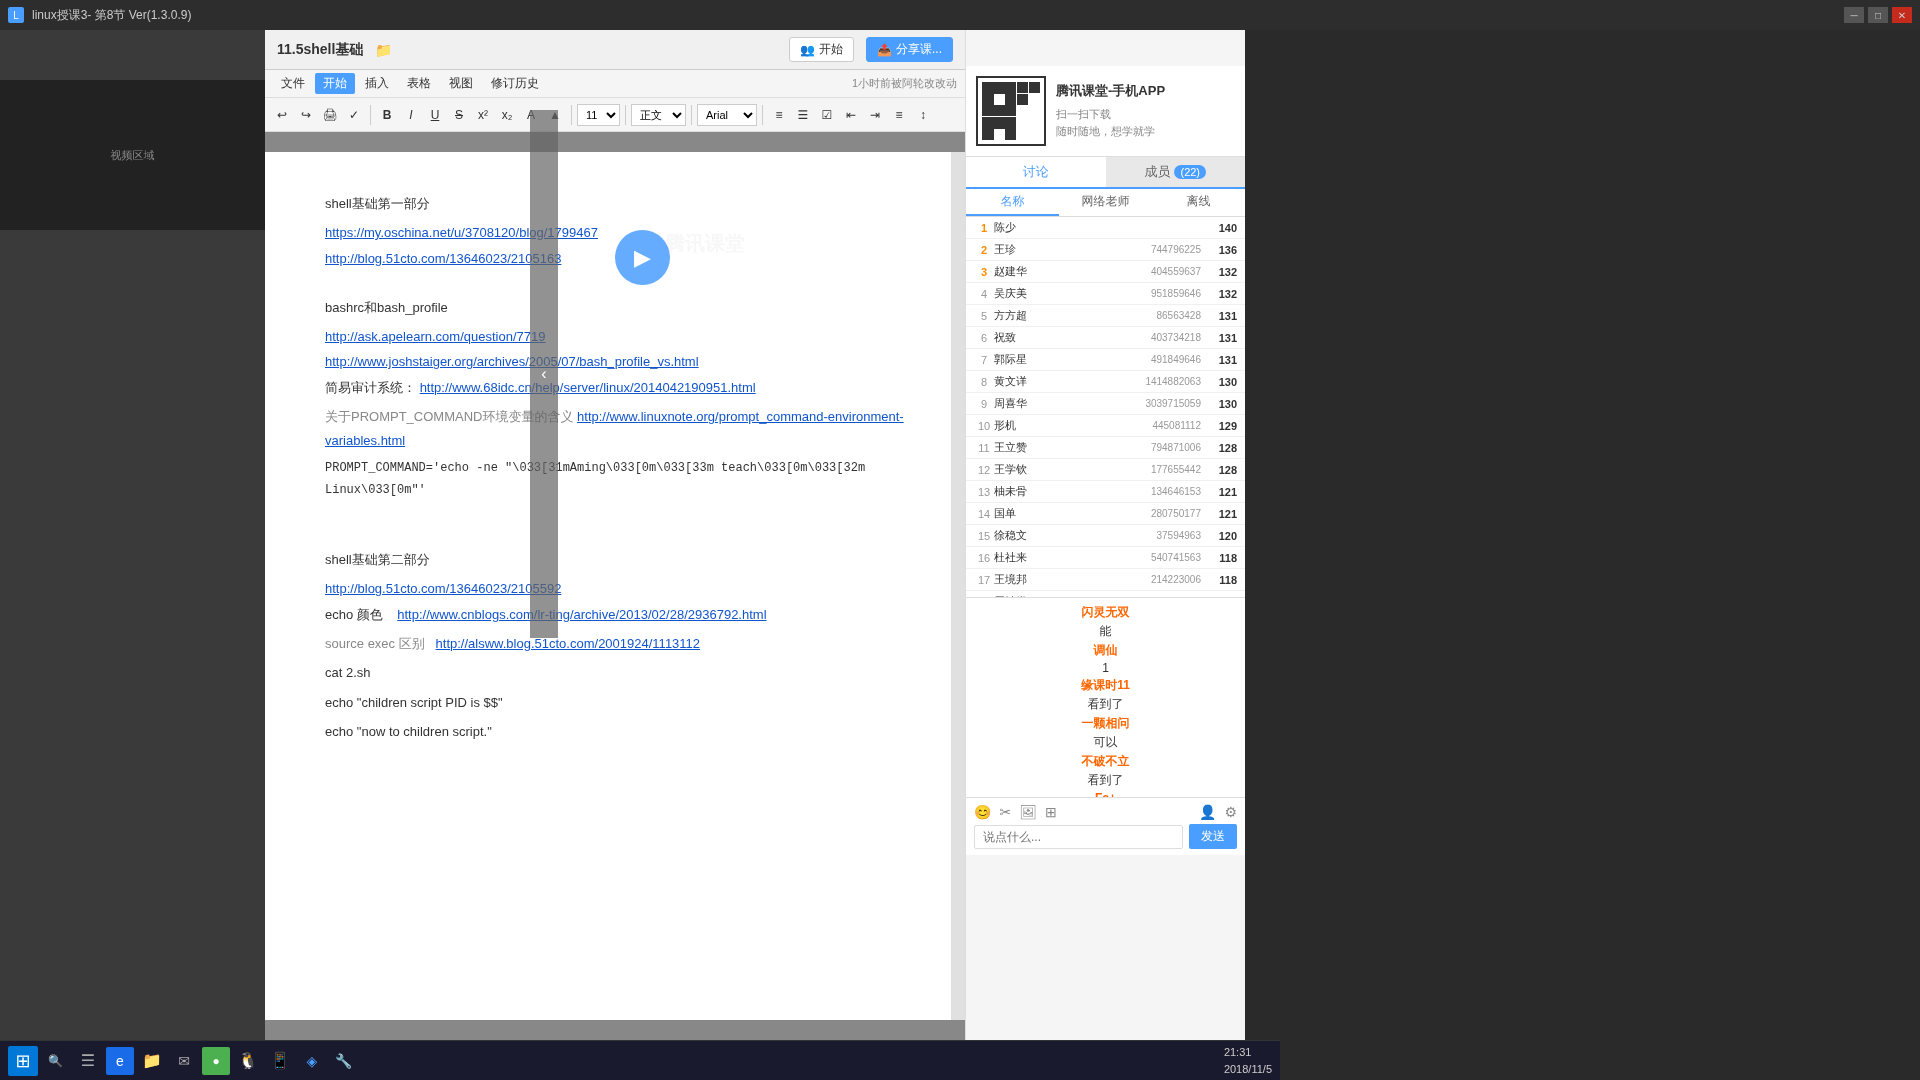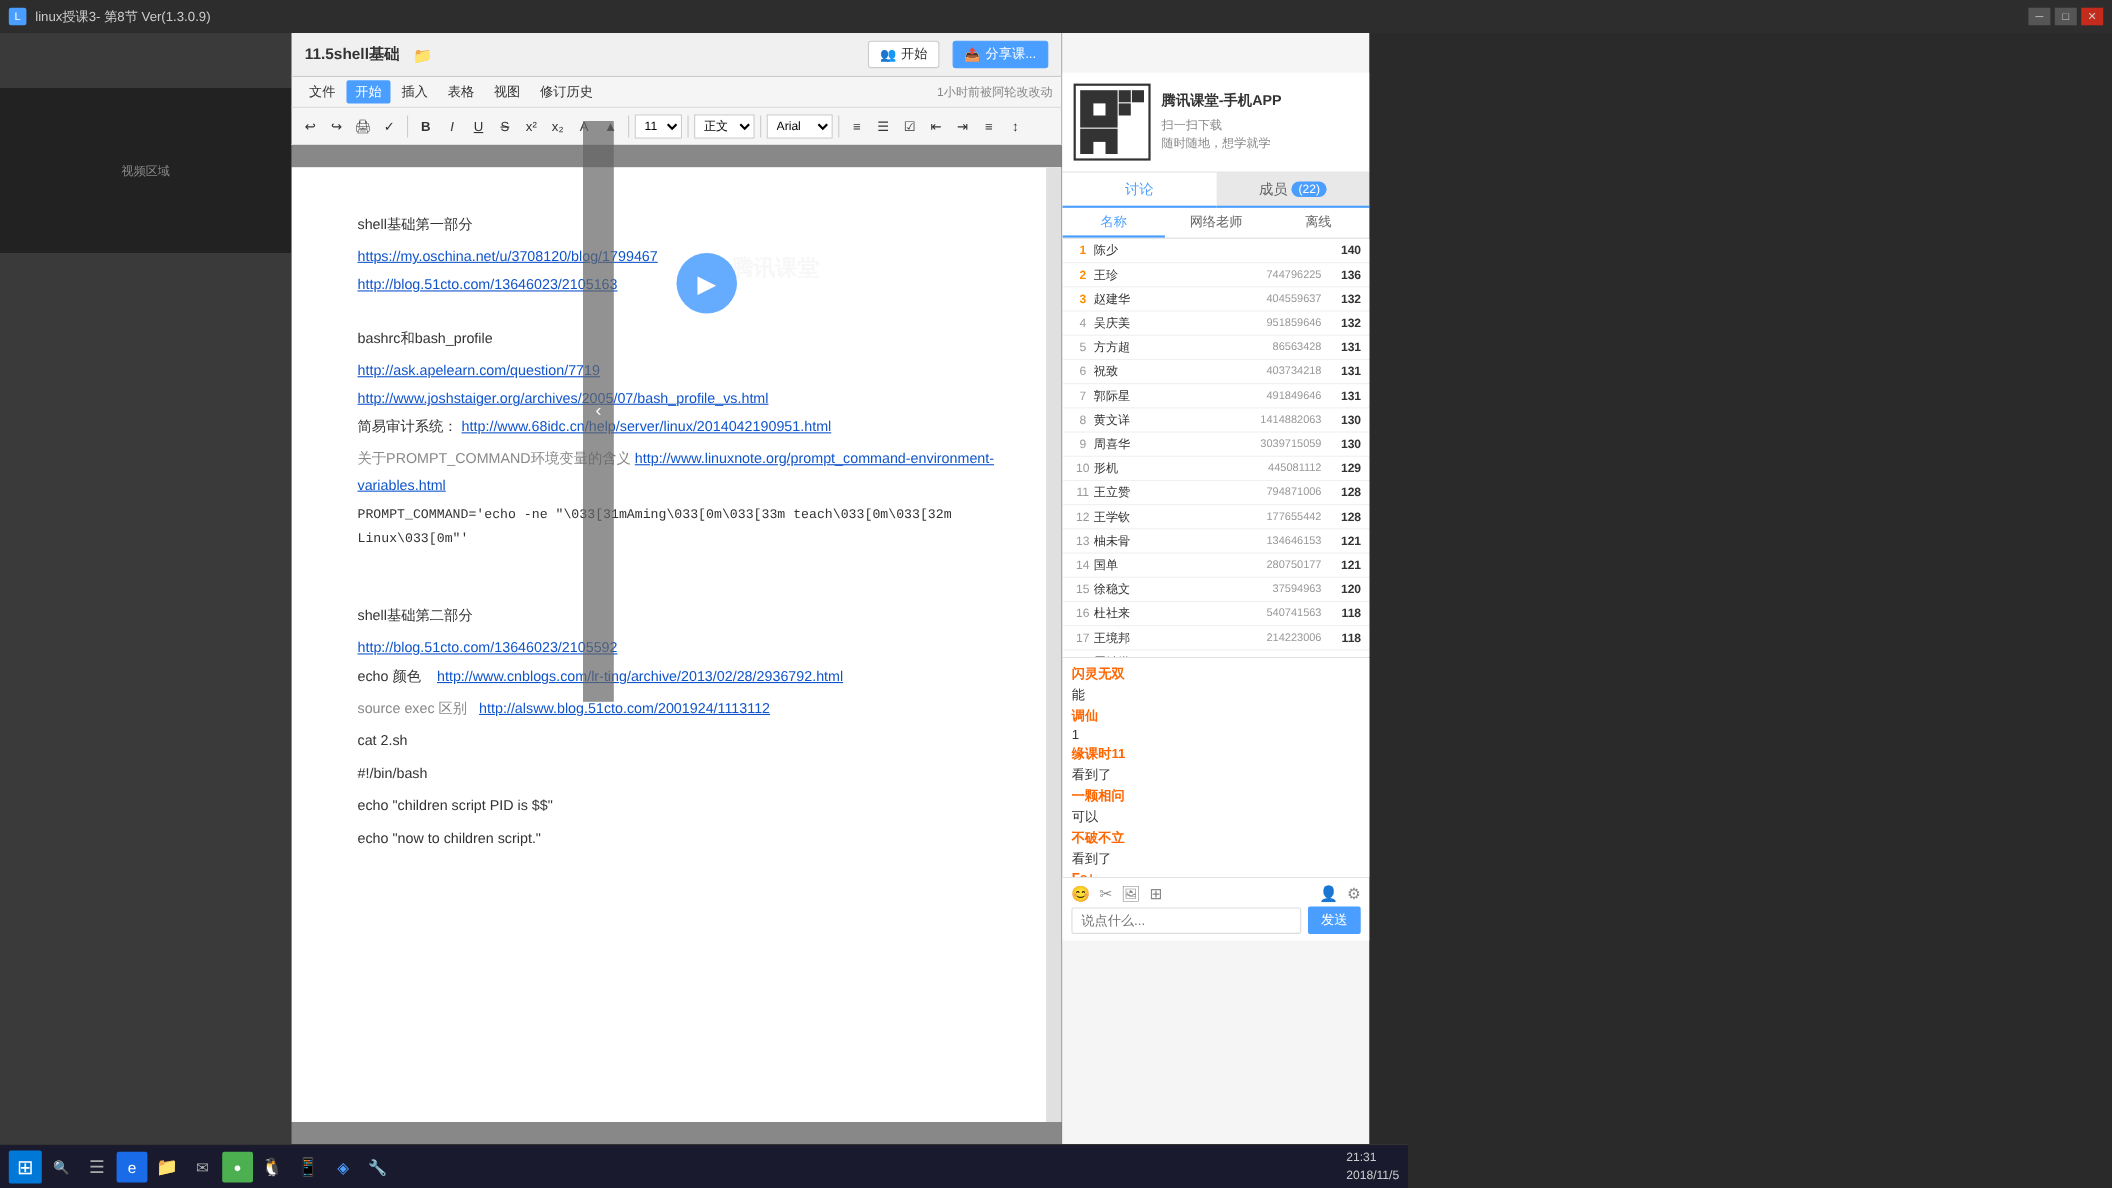--- a/index.html
+++ b/index.html
@@ -176,21 +176,21 @@
     
     .leaderboard { flex: 1; overflow-y: auto; background: white; }
     .lb-row { display: flex; align-items: center; padding: 3px 8px; font-size: 11px; border-bottom: 1px solid #f0f0f0; }
     .lb-rank { width: 20px; color: #999; text-align: center; }
     .lb-rank.top3 { color: #ff8c00; font-weight: bold; }
     .lb-name { flex: 1; color: #333; overflow: hidden; text-overflow: ellipsis; white-space: nowrap; }
     .lb-id { color: #999; font-size: 10px; margin-right: 6px; }
     .lb-score { color: #333; font-weight: bold; min-width: 30px; text-align: right; }
 
     
-    .chat-section { background: white; border-top: 1px solid #ddd; padding: 6px 8px; }
+    .chat-section { background: white; border-top: 1px solid #ddd; padding: 6px 8px; text-align: center; }
     .chat-label { color: #ff6600; font-size: 12px; font-weight: bold; margin-bottom: 2px; }
     .chat-msg { font-size: 12px; color: #333; margin-bottom: 2px; }
 
     
     .chat-input-area {
       background: white;
       border-top: 1px solid #ddd;
       padding: 6px 8px;
       display: flex;
       flex-direction: column;
@@ -381,21 +381,20 @@
             <span>echo 颜色</span>
             &nbsp;&nbsp;
             <a class="doc-link" style="display:inline;">http://www.cnblogs.com/lr-ting/archive/2013/02/28/2936792.html</a>
           </p>
           <p class="doc-text doc-gray">
             <span>source exec 区别</span>
             &nbsp;
             <a class="doc-link" style="display:inline;">http://alsww.blog.51cto.com/2001924/1113112</a>
           </p>
           <p class="doc-text">cat 2.sh</p>
-          <p class="doc-text">#!/bin/bash</p>
           <p class="doc-text">echo "children script PID is $$"</p>
           <p class="doc-text">echo "now to children script."</p>
 
           
           <div class="scroll-handle"></div>
         </div>
       </div>
 
       <div class="video-controls">
         <span style="color:#ffcc00; font-size:14px; cursor:pointer;">⏸</span>

